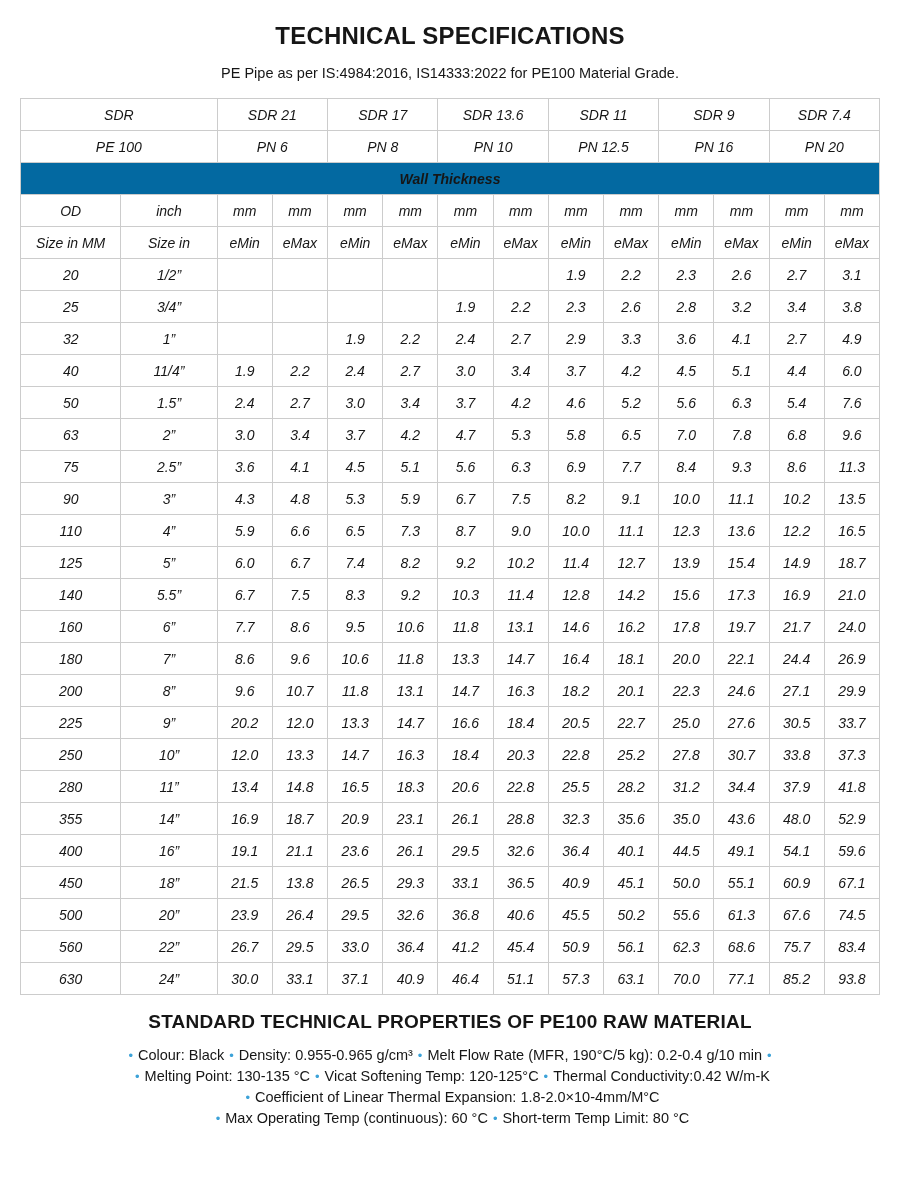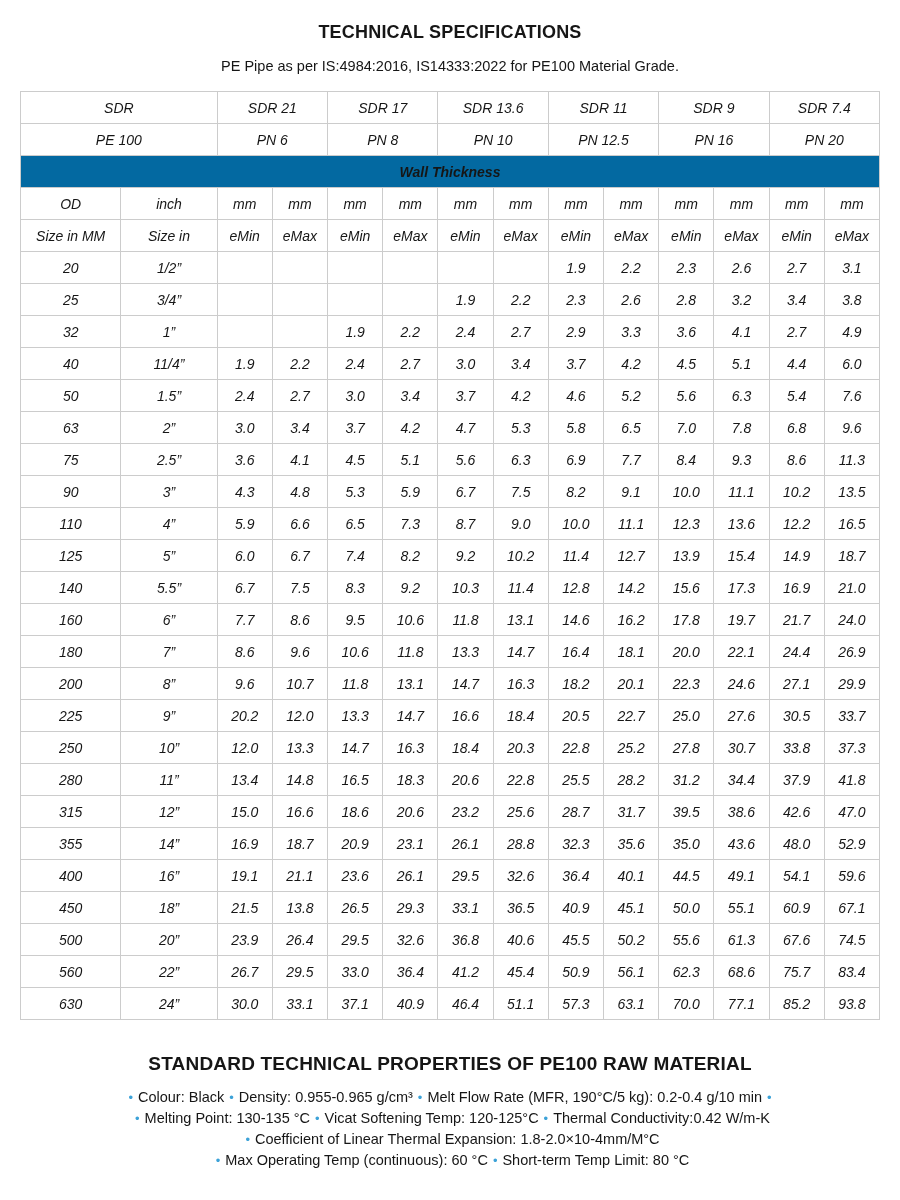--- a/index.html
+++ b/index.html
@@ -12,21 +12,21 @@
   .page {
     width: 900px;
     height: 1200px;
     margin: 0 auto;
     background: #ffffff;
     box-sizing: border-box;
   }
   .doc-title {
     padding-top: 22px;
     text-align: center;
-    font-size: 18px;
+    font-size: 24px;
     font-weight: bold;
     letter-spacing: 0.2px;
   }
   .doc-subtitle {
     margin-top: 15px;
     text-align: center;
     font-size: 14.5px;
   }
   table.spec-table {
     margin: 17px auto 0 auto;
@@ -44,21 +44,21 @@
     font-size: 14px;
     color: #161616;
     overflow: hidden;
     white-space: nowrap;
   }
   table.spec-table td.section-cell {
     background: #0369a1;
     font-weight: bold;
   }
   .props-heading {
-    margin-top: 33px;
+    margin-top: 16px;
     text-align: center;
     font-size: 19px;
     font-weight: bold;
     letter-spacing: 0.2px;
   }
   .props-lines {
     margin-top: 12px;
   }
   .prop-line {
     text-align: center;
@@ -418,36 +418,20 @@
           <td>20.6</td>
           <td>22.8</td>
           <td>25.5</td>
           <td>28.2</td>
           <td>31.2</td>
           <td>34.4</td>
           <td>37.9</td>
           <td>41.8</td>
         </tr>
         <tr>
-          <td>315</td>
-          <td>12”</td>
-          <td>15.0</td>
-          <td>16.6</td>
-          <td>18.6</td>
-          <td>20.6</td>
-          <td>23.2</td>
-          <td>25.6</td>
-          <td>28.7</td>
-          <td>31.7</td>
-          <td>39.5</td>
-          <td>38.6</td>
-          <td>42.6</td>
-          <td>47.0</td>
-        </tr>
-        <tr>
           <td>355</td>
           <td>14”</td>
           <td>16.9</td>
           <td>18.7</td>
           <td>20.9</td>
           <td>23.1</td>
           <td>26.1</td>
           <td>28.8</td>
           <td>32.3</td>
           <td>35.6</td>

